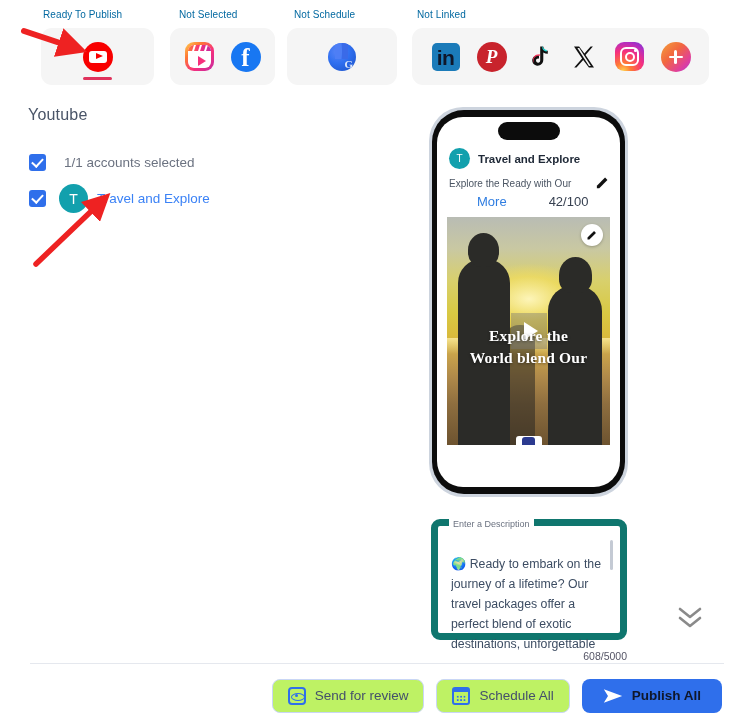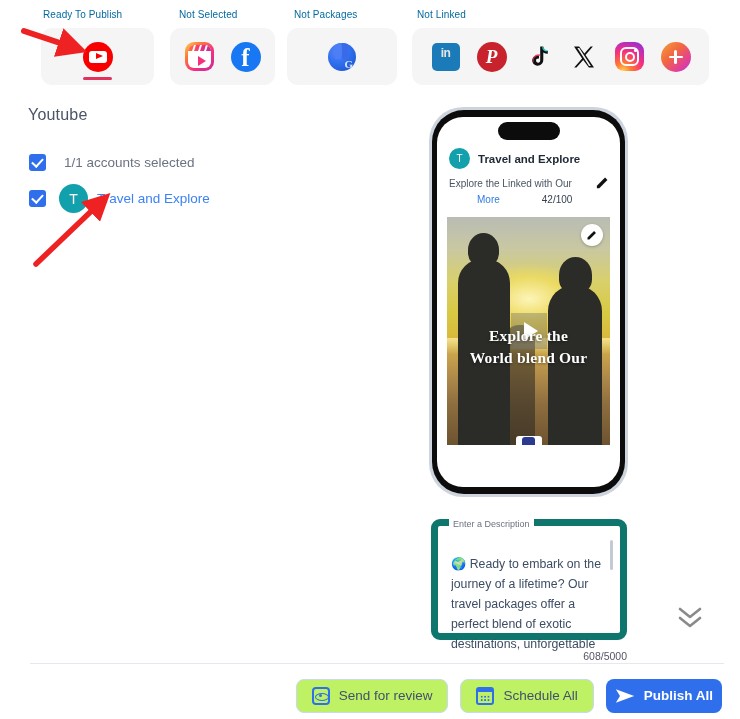--- a/index.html
+++ b/index.html
@@ -61,22 +61,22 @@
   
   .ic-gbp { width: 28px; height: 28px; border-radius: 50%; position: relative; overflow: hidden;
      background: radial-gradient(circle at 35% 30%, #5b86f7 0%, #2f6ff0 45%, #1a4fc4 100%); }
   .ic-gbp .bar { position:absolute; left:7px; top:0; width:6px; height:16px; background:#4e7ef5; }
   .ic-gbp .bar2 { position:absolute; left:14px; top:0; width:6px; height:16px; background:#3a6ae8; }
   .ic-gbp .g { position:absolute; right:3px; bottom:1px; color:#dfe8fb; font-size:11px; font-weight:700;
      font-family:"Liberation Serif",serif; }
 
   
   .ic-li { width: 28px; height: 28px; border-radius: 5px; background: #1b7bb9; position: relative; }
-  .ic-li span { position:absolute; left:0; right:0; top:3px; text-align:center; color:#e5e5e5;
-     font-size:12px; font-weight:700; font-family:"Liberation Sans",sans-serif; letter-spacing:-.5px; }
+  .ic-li span { position:absolute; left:0; right:0; top:3px; text-align:center; color:#0f172a;
+     font-size:21px; font-weight:700; font-family:"Liberation Sans",sans-serif; letter-spacing:-.5px; }
 
   
   .ic-pin { width: 30px; height: 30px; border-radius: 50%; background: #c8232c; position: relative; }
   .ic-pin::after { content:"P"; position:absolute; left:0; right:0; top:3px; text-align:center; color:#fff;
      font-size:19px; font-weight:700; font-family:"Liberation Serif",serif; font-style:italic; line-height:24px; }
 
   
   .ic-tt { width:28px; height:28px; position:relative; }
 
   
@@ -121,21 +121,21 @@
 
   .notch { position:absolute; left:50%; transform:translateX(-50%); top:5px; width:62px; height:18px;
      background:#0c0c0c; border-radius:11px; z-index:5; }
 
   .ph-head { display:flex; align-items:center; gap:8px; padding:31px 0 0 12px; }
   .ph-avatar { width:21px; height:21px; border-radius:50%; background:#12a0ad; color:#fff;
      display:flex; align-items:center; justify-content:center; font-size:10px; }
   .ph-name { font-size:11.5px; font-weight:700; color:#1f2937; }
 
   .ph-sub { position:relative; padding:8px 32px 0 12px; font-size:10px; color:#4b5563; line-height:13px; }
-  .ph-meta { display:flex; padding:4px 14px 0 12px; font-size:10px; gap:42px; }
+  .ph-meta { display:flex; padding:4px 14px 0 12px; font-size:13px; gap:42px; }
   .ph-more { color:#2f7de1; margin-left:28px; cursor:pointer; }
   .ph-count { color:#374151; }
 
   .pencil-head { position:absolute; right:10px; top:58px; width:15px; height:15px; cursor:pointer; }
 
   .media { position:absolute; left:10px; right:10px; top:100px; height:228px; overflow:hidden;
      background:#1d4ed8; }
   .sky { position:absolute; inset:0;
      background: linear-gradient(180deg, #b9bcb4 0%, #c9c8a2 14%, #d8d06c 28%, #d8c943 42%, #d9bb3c 52%,
                  #caa44b 60%, #b08a4a 70%, #8e6e3f 82%, #6d5330 100%); }
@@ -183,21 +183,21 @@
   
   #expand-chevron { position:absolute; left:675px; top:605px; width:30px; height:26px; cursor:pointer; }
 
   
   #footer-sep { position:absolute; left:30px; top:663px; width:694px; height:1px; background:#e5e8ee; }
   #footer { position:absolute; left:0; top:672px; width:740px; height:47px; display:flex;
      justify-content:flex-end; align-items:center; gap:12px; padding-right:18px; }
   .fbtn { height:34px; border-radius:8px; display:flex; align-items:center; gap:9px; padding:0 15px;
      font-size:13.5px; cursor:pointer; }
   .fbtn.outline { background:#bef264; border:1px solid #c9d6f5; color:#44506b; }
-  .fbtn.primary { background:#2f6feb; color:#ffffff; font-weight:700; padding:0 9px; }
+  .fbtn.primary { background:#2f6feb; color:#0f172a; font-weight:700; padding:0 21px; }
 
   .ic-eye { width:18px; height:18px; border:2px solid #2f6feb; border-radius:4px; position:relative; }
   .ic-eye::before { content:""; position:absolute; left:1px; top:4px; width:12px; height:6px;
      border:1.6px solid #2f6feb; border-radius:50%; }
   .ic-eye::after { content:""; position:absolute; left:5.6px; top:5.6px; width:3.2px; height:3.2px;
      background:#2f6feb; border-radius:50%; }
 
   .ic-cal { width:18px; height:18px; border:2px solid #2f6feb; border-radius:3px; position:relative; }
   .ic-cal::before { content:""; position:absolute; left:-0px; top:0px; right:0; height:3.4px; background:#2f6feb; }
   .ic-cal .dots { position:absolute; left:1.5px; top:6px; right:1.5px; bottom:1.5px;
@@ -234,21 +234,21 @@
             </div>
             <div class="tri"></div>
           </div>
         </div>
     </div>
     <div class="chan">
         <div class="ic-fb"></div>
       </div>
   </div>
 
-  <div class="group-label l-notsup">Not Packages</div>
+  <div class="group-label l-notsup">Not Schedule</div>
   <div class="group g-notsup">
     <div class="chan">
       <div class="ic-gbp">
           <div class="bar"></div>
           <div class="bar2"></div>
           <div class="g">G</div>
         </div>
     </div>
   </div>
 
@@ -307,21 +307,21 @@
     <div class="screen">
       <div class="notch"></div>
 
       <div class="ph-head">
         <div class="ph-avatar">
             <span>T</span>
           </div>
         <div class="ph-name">Travel and Explore</div>
       </div>
 
-      <div class="ph-sub">Explore the Linked with Our</div>
+      <div class="ph-sub">Explore the Ready with Our</div>
 
       <div class="ph-meta">
         <div class="ph-more">More</div>
         <div class="ph-count">42/100</div>
       </div>
 
       <svg class="pencil-head" viewBox="0 0 24 24">
         <path d="M3 17.2 16.1 4.1l3.8 3.8L6.8 21H3v-3.8z" fill="#111"></path>
       </svg>
 

